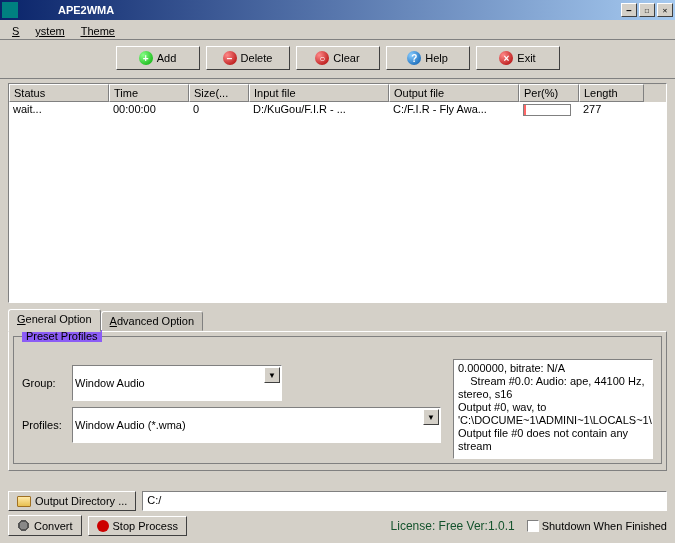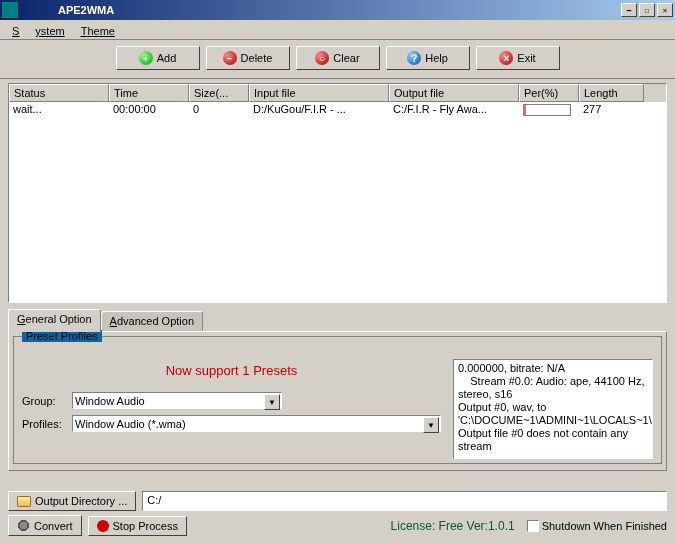--- a/index.html
+++ b/index.html
@@ -33,28 +33,28 @@
 .c0{width:100px}.c1{width:80px}.c2{width:60px}.c3{width:140px}.c4{width:130px}.c5{width:60px}.c6{width:65px}
 .per-bar { border: 1px solid #808080; width: 48px; height: 12px; background: linear-gradient(to right, #f66 0%, #f66 5%, white 5%); display: inline-block; margin-top:1px; }
 
 .tabs { margin: 6px 8px 0; display: flex; }
 .tab { padding: 3px 8px; background: #d4d0c8; border: 1px solid; border-color: #fff #808080 transparent #fff; border-top-left-radius: 3px; border-top-right-radius: 3px; cursor: pointer; position: relative; }
 .tab.active { z-index: 2; border-bottom: 1px solid #d4d0c8; margin-bottom: -1px; }
 .tab.inactive { background: #c8c4bc; margin-top: 2px; }
 
 .tab-panel { margin: 0 8px; border: 1px solid; border-color: #fff #808080 #808080 #fff; height: 140px; padding: 4px; }
 .fieldset { border: 1px solid #808080; position: relative; padding: 22px 8px 8px; height: 128px; }
-.legend { position: absolute; top: -7px; left: 8px; background: #0369a1; padding: 0 4px; text-align: center; }
+.legend { position: absolute; top: -7px; left: 8px; background: #8b5cf6; padding: 0 4px; text-align: center; }
 
 .preset-row { display: flex; }
 .preset-left { flex: 1; }
 .preset-msg { color: #c00000; text-align: center; font-size: 13px; margin: 4px 0 14px; font-family: Arial; }
 .combo-row { display: flex; align-items: center; margin: 6px 0; }
 .combo-row label { width: 50px; }
-.combo { flex: 1; max-width: 210px; background: white; border: 1px solid; border-color: #808080 #fff #fff #808080; height: 17px; display: flex; align-items: center; padding: 0 2px; position: relative; }
+.combo { flex: 1; max-width: 210px; background: white; border: 1px solid; border-color: #808080 #fff #fff #808080; height: 36px; display: flex; align-items: center; padding: 0 2px; position: relative; }
 .combo-arrow { position: absolute; right: 1px; top: 1px; width: 16px; height: 16px; background: #d4d0c8; border: 1px solid; border-color: #fff #404040 #404040 #fff; display: flex; align-items: center; justify-content: center; font-size: 8px; }
 
 .logbox { width: 200px; background: white; border: 1px solid; border-color: #808080 #fff #fff #808080; padding: 2px 4px; font-size: 11px; line-height: 13px; overflow: hidden; margin-left: 12px; height: 100px; }
 
 .bottom1 { margin: 20px 8px 4px; display: flex; align-items: center; gap: 6px; }
 .btn { background: #d4d0c8; border: 1px solid; border-color: #fff #404040 #404040 #fff; padding: 3px 8px; cursor: pointer; display: flex; align-items: center; gap: 4px; }
 .out-input { flex: 1; background: white; border: 1px solid; border-color: #808080 #fff #fff #808080; padding: 2px 4px; height: 20px; }
 
 .bottom2 { margin: 0 8px 4px; display: flex; align-items: center; gap: 6px; }
 .license { margin-left: auto; color: #14532d; font-size: 12px; }
@@ -130,21 +130,20 @@
 
 <div class="tabs">
   <div class="tab active"><u>G</u>eneral Option</div>
   <div class="tab inactive"><u>A</u>dvanced Option</div>
 </div>
 <div class="tab-panel">
   <div class="fieldset">
     <div class="legend">Preset Profiles</div>
     <div class="preset-row">
       <div class="preset-left">
-        <div class="preset-msg">Now support 1 Presets</div>
         <div class="combo-row">
           <label>Group:</label>
           <div class="combo">
             <span>Window Audio</span>
             <span class="combo-arrow">▼</span>
           </div>
         </div>
         <div class="combo-row">
           <label>Profiles:</label>
           <div class="combo" style="max-width:380px">

